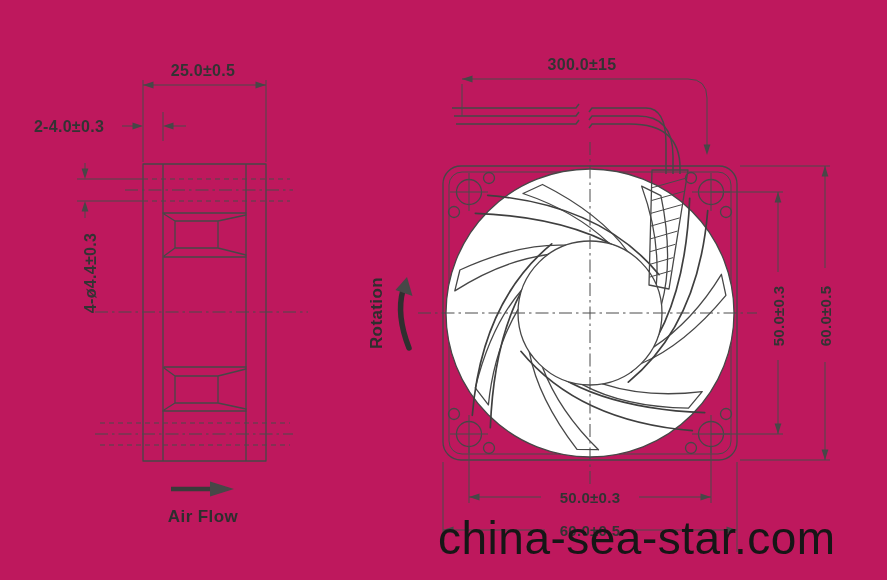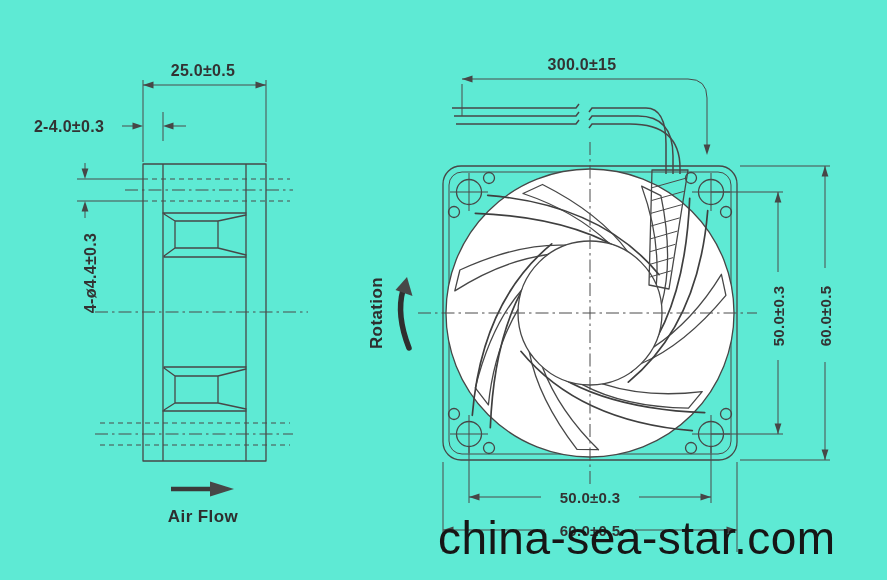--- a/index.html
+++ b/index.html
@@ -1,16 +1,16 @@
 <!DOCTYPE html>
 <html><head>
 <meta charset="utf-8">
 <style>
   html,body{margin:0;padding:0;background:#ffffff;}
-  #stage{position:relative;width:887px;height:580px;background:#5eead4;overflow:hidden;
+  #stage{position:relative;width:887px;height:580px;background:#be185d;overflow:hidden;
          font-family:"Liberation Sans","DejaVu Sans",sans-serif;}
   svg{position:absolute;left:0;top:0;}
   .g    {stroke:#474747;stroke-width:1.3;fill:none;stroke-linecap:round;stroke-linejoin:round;}
   .strut{stroke:#3f3f3f;stroke-width:1.7;fill:none;stroke-linecap:round;}
   .thin {stroke:#4a4a4a;stroke-width:1;fill:none;}
   .wire {stroke:#474747;stroke-width:1.5;fill:none;}
   .dash {stroke-dasharray:5 4;}
   .cl   {stroke-dasharray:13 4 2.5 4;}
   .arr  {fill:#474747;stroke:none;}
   .dimtext{font-size:16px;font-weight:700;fill:#333333;letter-spacing:.3px;}

